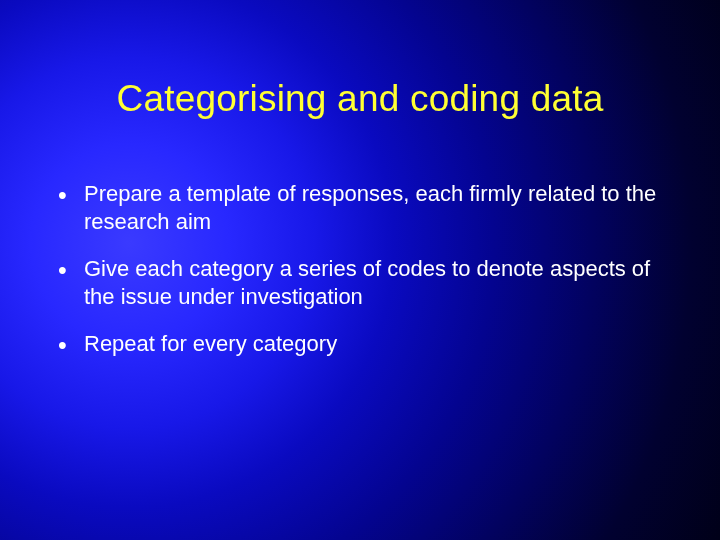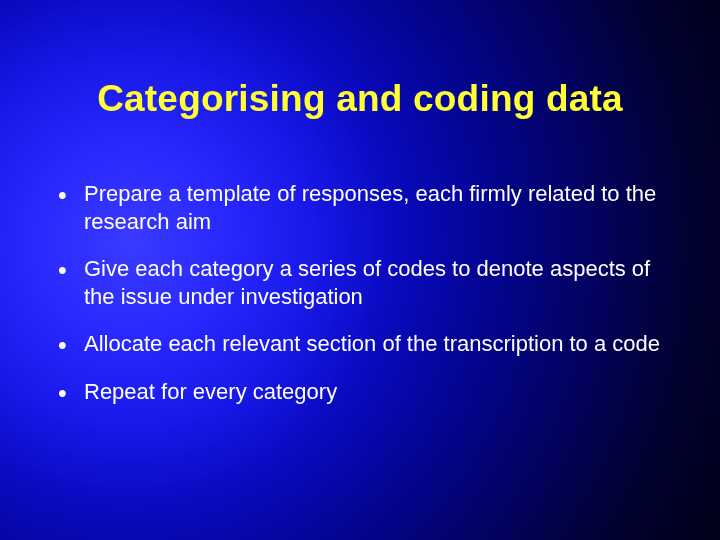--- a/index.html
+++ b/index.html
@@ -18,21 +18,21 @@
     box-sizing: border-box;
   }
   .title {
     position: absolute;
     top: 78px;
     left: 0;
     width: 100%;
     text-align: center;
     color: #ffff33;
     font-size: 37px;
-    font-weight: bold;
+    font-weight: normal;
     letter-spacing: 0.2px;
   }
   .body {
     position: absolute;
     top: 180px;
     left: 50px;
     right: 40px;
     color: #ffffff;
   }
   ul.bullets {
@@ -60,17 +60,16 @@
 </style>
 </head>
 <body>
 
 <div class="slide">
   <div class="title">Categorising and coding data</div>
   <div class="body">
     <ul class="bullets">
       <li>Prepare a template of responses, each firmly related to the research aim</li>
       <li>Give each category a series of codes to denote aspects of the issue under investigation</li>
-      <li>Allocate each relevant section of the transcription to a code</li>
       <li>Repeat for every category</li>
     </ul>
   </div>
 </div>
 
 </body></html>

